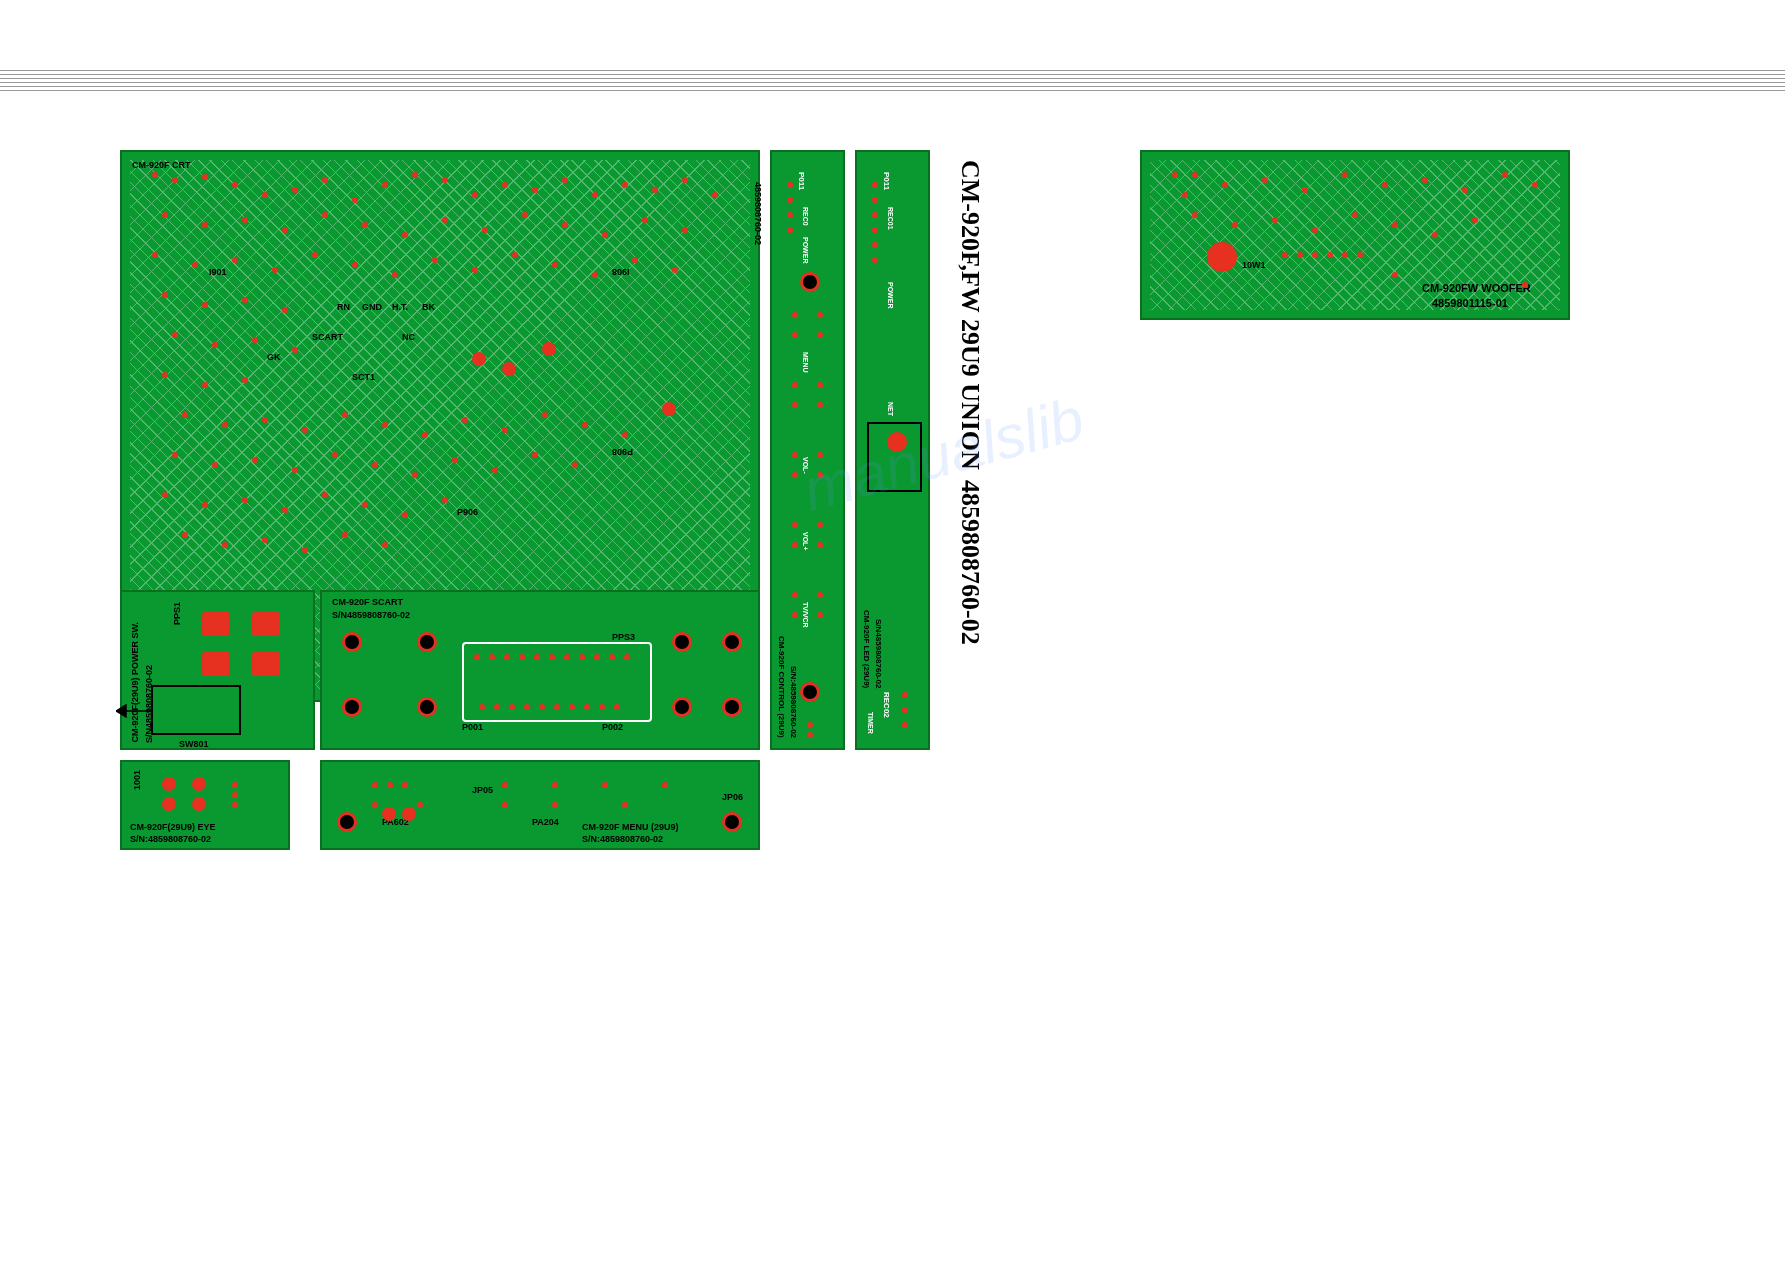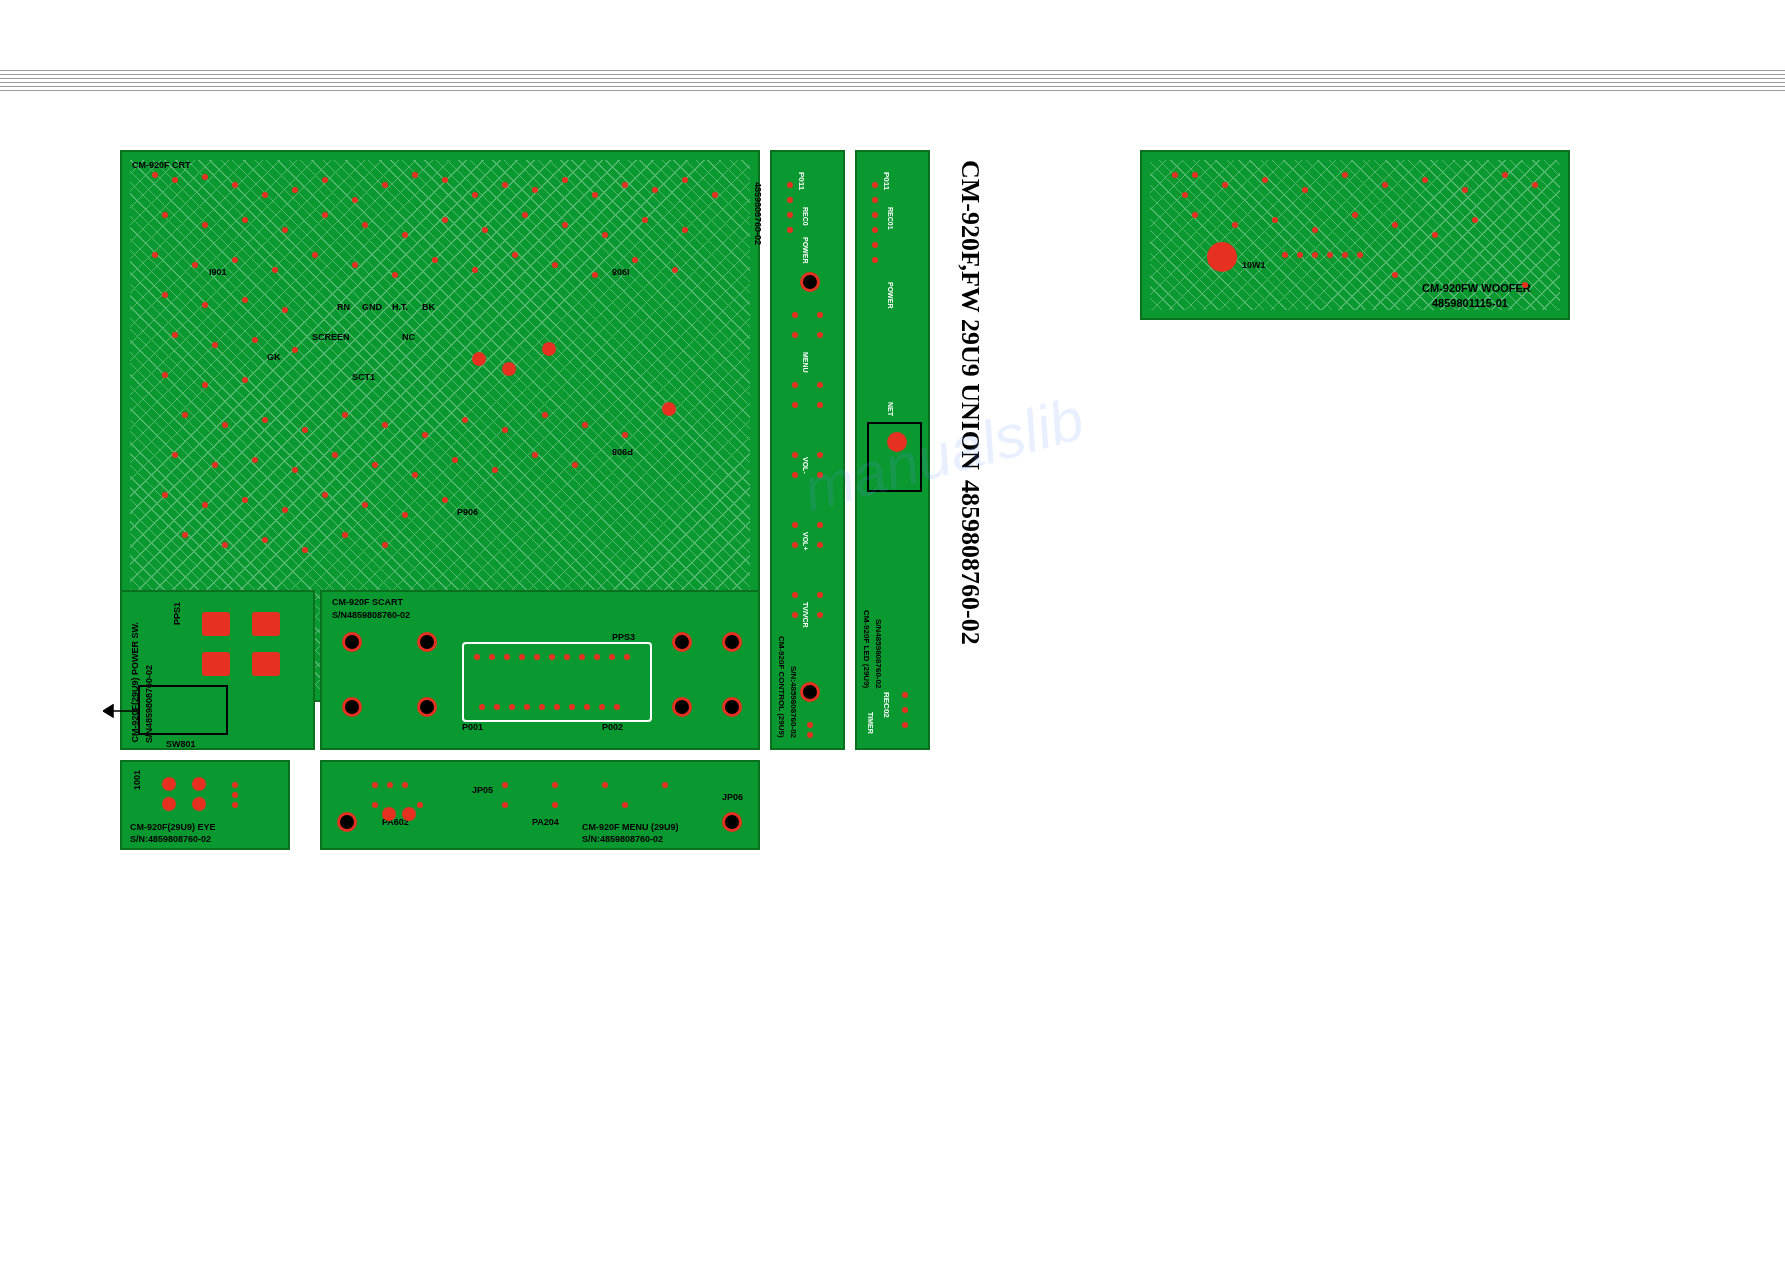--- a/index.html
+++ b/index.html
@@ -18,21 +18,21 @@
 .pcb-woofer { top: 10px; left: 1020px; width: 430px; height: 170px; }
 .label { position: absolute; font-size: 11px; font-weight: bold; color: #000; white-space: nowrap; }
 .label-vertical { writing-mode: vertical-rl; text-orientation: mixed; font-size: 26px; font-family: 'Times New Roman', serif; }
 .watermark { position: absolute; top: 280px; left: 680px; font-size: 60px; color: rgba(100,150,255,0.15); transform: rotate(-15deg); font-style: italic; pointer-events: none; }
 .pad { position: absolute; width: 6px; height: 6px; background: #e63020; border-radius: 50%; }
 .big-pad { position: absolute; width: 14px; height: 14px; background: #e63020; border-radius: 50%; }
 .hole { position: absolute; width: 20px; height: 20px; background: #000; border-radius: 50%; border: 3px solid #e63020; }
 .trace-area { position: absolute; inset: 8px; background: repeating-linear-gradient(45deg, #fff 0, #fff 1px, transparent 1px, transparent 8px), repeating-linear-gradient(-45deg, #fff 0, #fff 1px, transparent 1px, transparent 12px); opacity: 0.3; }
 .silkscreen { position: absolute; font-size: 9px; color: #000; font-weight: bold; }
 .silkscreen-white { position: absolute; font-size: 9px; color: #fff; font-weight: bold; }
-.sw-symbol { position: absolute; top: 545px; left: 18px; border-radius: 15px; }
+.sw-symbol { position: absolute; top: 545px; left: 31px; border-radius: 15px; }
 .sw-body { width: 90px; height: 50px; border: 2px solid #000; position: relative; }
 .sw-box { position: absolute; width: 24px; height: 20px; background: #0a9830; }
 .sw-arrow { position: absolute; left: -35px; top: 15px; width: 30px; height: 20px; }
 </style>
 </head>
 <body>
 
 <div class="header-lines">
   <div class="line"></div>
     <div class="line"></div>
@@ -49,21 +49,21 @@
 
   <div class="pcb pcb-main">
     <div class="trace-area"></div>
     <div class="silkscreen" style="top:8px;left:10px;">CM-920F CRT</div>
     <div class="silkscreen" style="top:30px;right:-5px;writing-mode:vertical-rl;">4859808760-02</div>
     <div class="silkscreen" style="top:115px;left:55px;margin-left:32px;">I901</div>
     <div class="silkscreen" style="top:150px;left:215px;">RN</div>
     <div class="silkscreen" style="top:150px;left:240px;">GND</div>
     <div class="silkscreen" style="top:150px;left:270px;">H.T.</div>
     <div class="silkscreen" style="top:150px;left:300px;">BK</div>
-    <div class="silkscreen" style="top:180px;left:190px;">SCREEN</div>
+    <div class="silkscreen" style="top:180px;left:190px;">SCART</div>
     <div class="silkscreen" style="top:180px;left:280px;">NC</div>
     <div class="silkscreen" style="top:200px;left:145px;">GK</div>
     <div class="silkscreen" style="top:220px;left:230px;">SCT1</div>
     <div class="silkscreen" style="top:115px;left:490px;transform:rotate(180deg);">I908</div>
     <div class="silkscreen" style="top:295px;left:490px;transform:rotate(180deg);">P908</div>
     <div class="silkscreen" style="top:355px;left:335px;">P906</div>
 
     <div class="pad" style="top:20px;left:30px;"></div>
       <div class="pad" style="top:25px;left:50px;"></div>
     <div class="pad" style="top:22px;left:80px;"></div>

